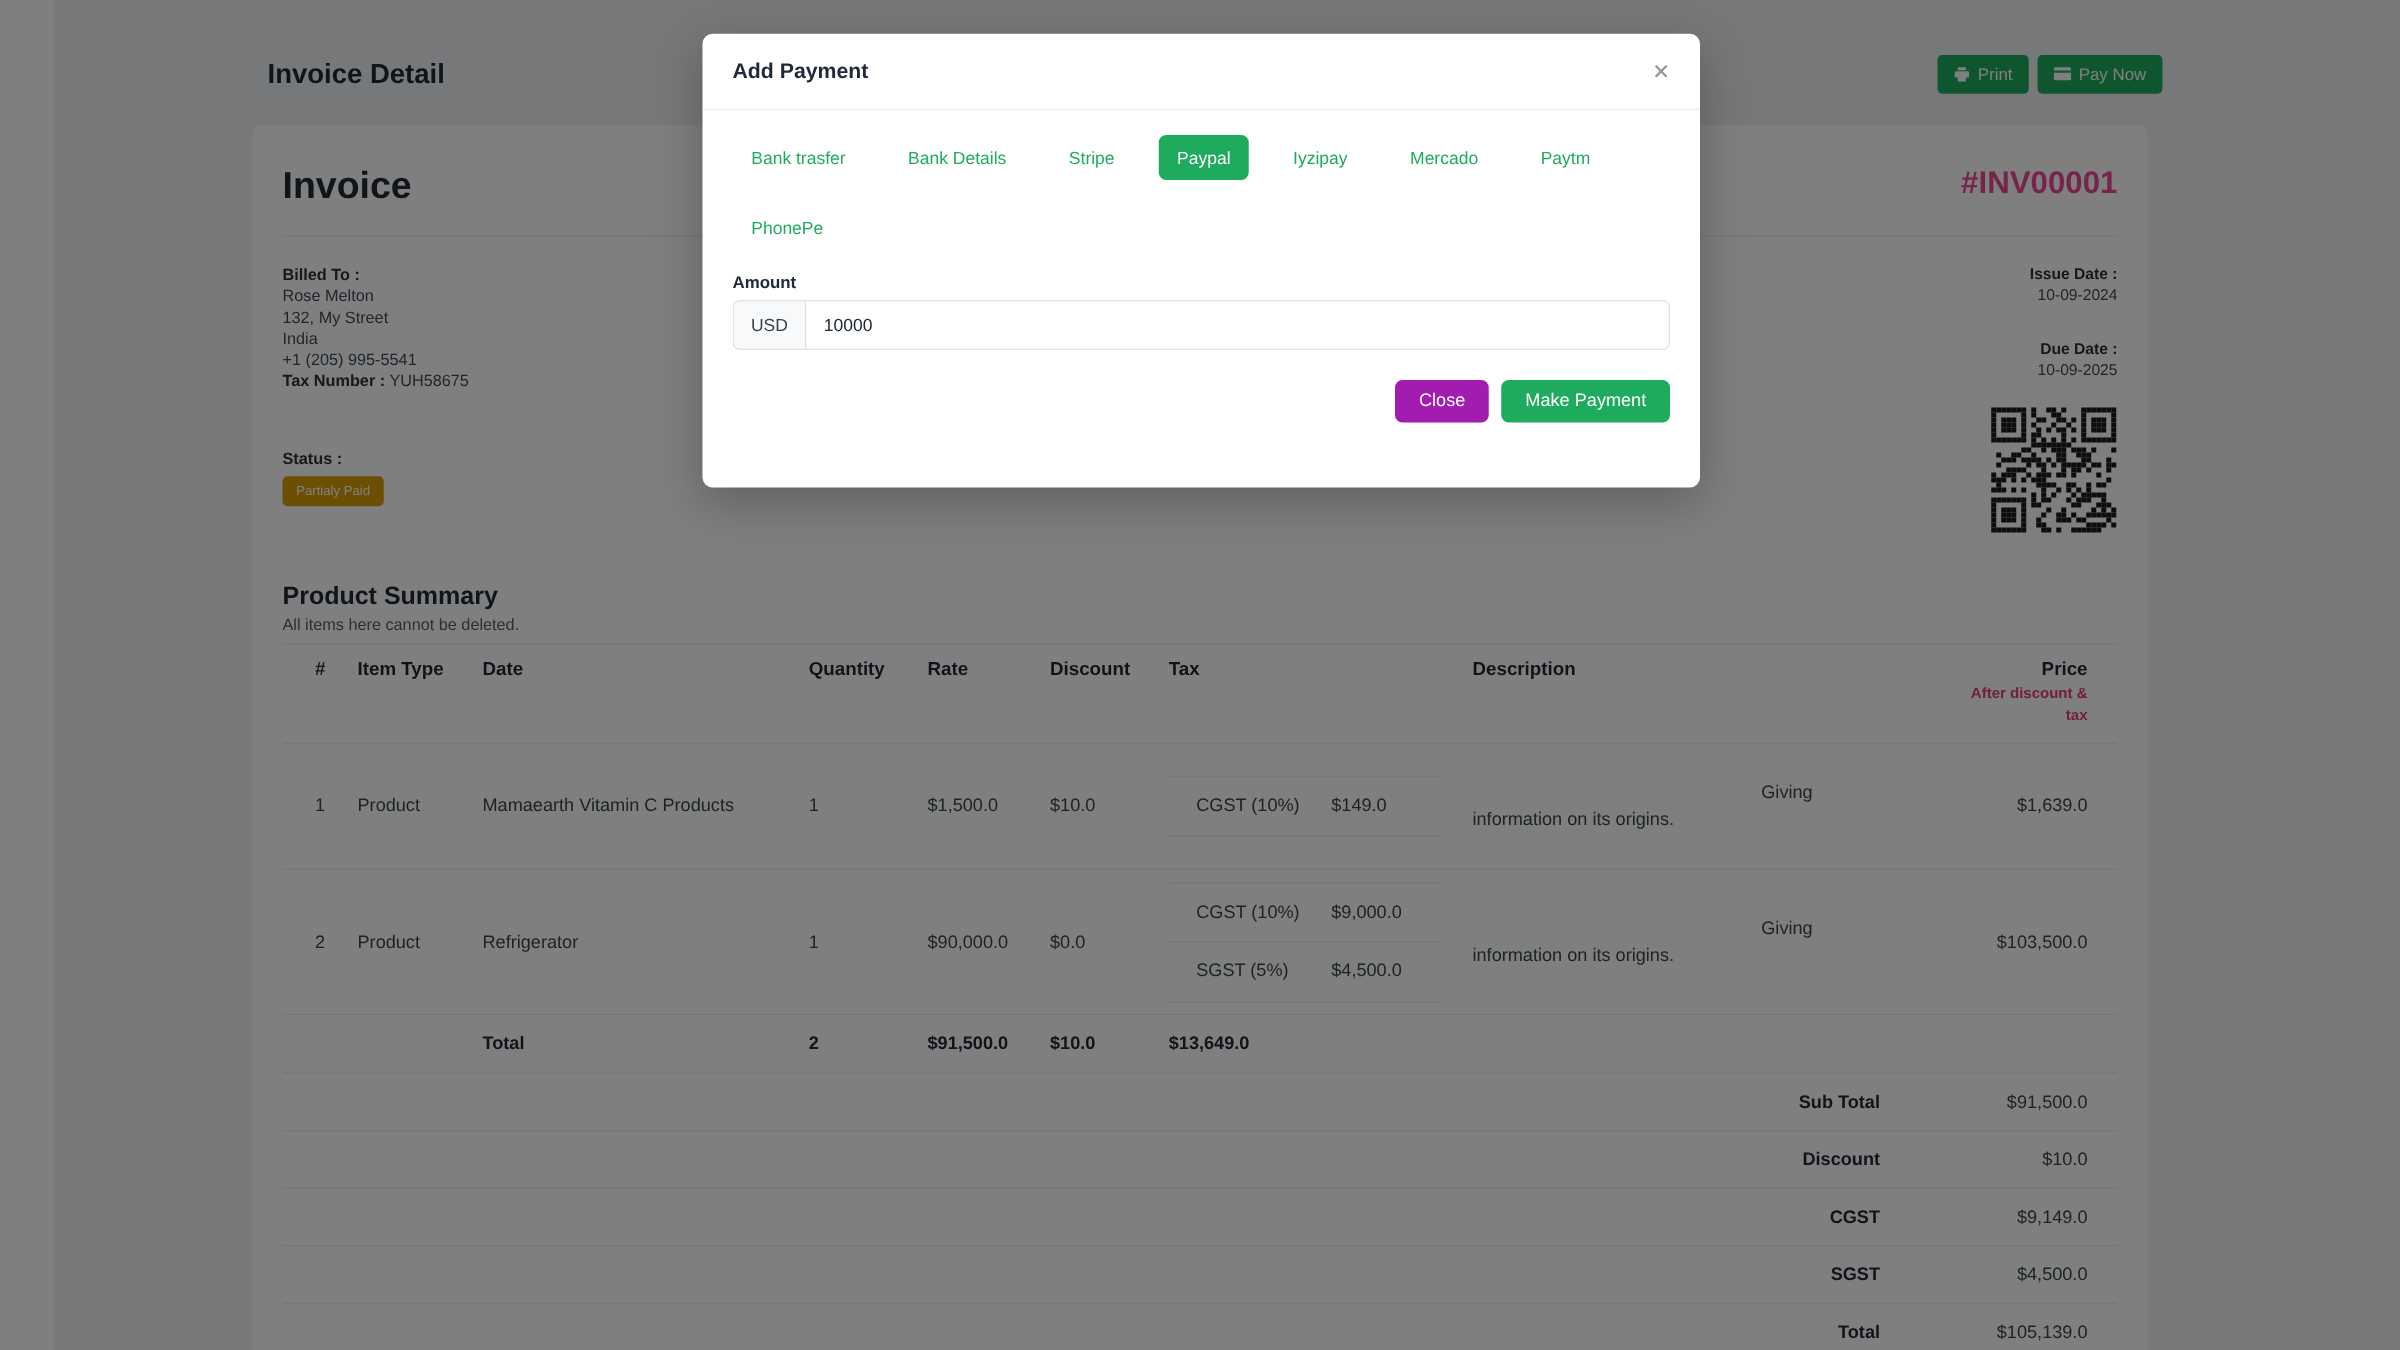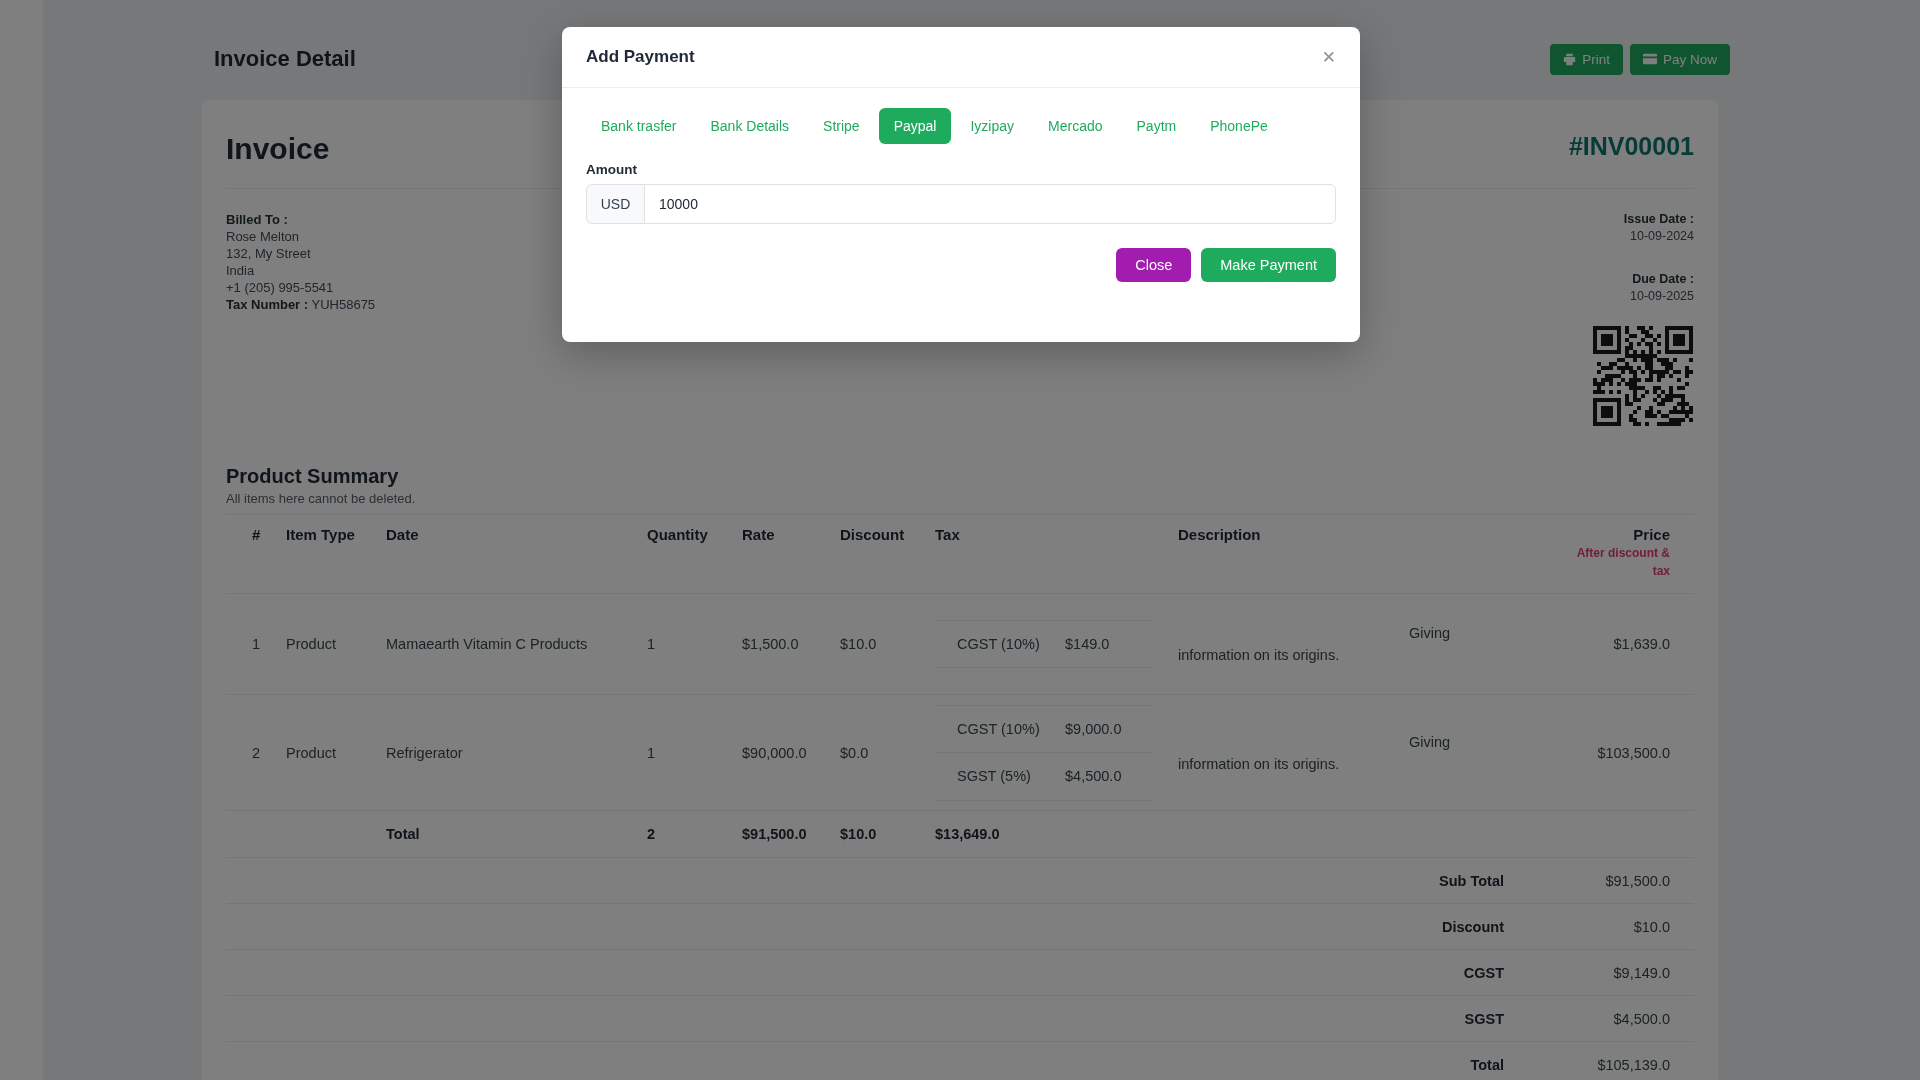--- a/index.html
+++ b/index.html
@@ -11,21 +11,21 @@
   .page-header { position:absolute; left:214px; top:36px; width:1516px; height:46px; display:flex; align-items:center; justify-content:space-between; z-index:1; }
   .page-title { font-size:22px; font-weight:700; color:#1e2936; }
   .header-actions { display:flex; gap:7px; }
   .btn-green { display:flex; align-items:center; gap:6px; background:#1fab5e; color:#fff; border:none; border-radius:4px; font-size:13.5px; font-family:inherit; padding:8px 13px; cursor:pointer; }
   .btn-green svg { display:block; }
 
   .card { position:absolute; left:202px; top:100px; width:1516px; height:1010px; background:#ffffff; border-radius:6px; padding:24px; z-index:1; }
 
   .inv-top { display:flex; justify-content:space-between; align-items:flex-start; padding:8px 0 22px 0; }
   .inv-heading { font-size:30px; font-weight:700; color:#212b36; }
-  .inv-number { font-size:25px; font-weight:700; color:#0f766e; }
+  .inv-number { font-size:25px; font-weight:700; color:#ec4899; }
   .hr { border-top:1px solid #e9ecf1; }
 
   .inv-info { display:flex; position:relative; margin-top:22px; }
   .info-col-left { width:500px; }
   .info-col-mid { width:560px; }
   .addr-line { font-size:13px; line-height:17px; color:#3f4d5a; }
   .addr-line b { color:#263238; font-weight:700; }
   .info-col-right { margin-left:auto; width:260px; text-align:right; }
   .dates { display:flex; justify-content:flex-end; gap:26px;flex-direction:column; }
   .date-block { font-size:12.5px; line-height:17px; color:#3f4d5a; text-align:right; }
@@ -72,21 +72,21 @@
   .sum-label { margin-left:auto; width:240px; text-align:right; font-weight:700; color:#212b36; }
   .sum-value { width:190px; text-align:right; padding-right:24px; color:#37474f; }
 
   
   .overlay { position:absolute; inset:0; background:rgba(0,0,0,0.5); z-index:50; }
   .modal { position:absolute; left:562px; top:27px; width:798px; min-height:315px; background:#fff; border-radius:8px; box-shadow:0 12px 40px rgba(0,0,0,.25); z-index:100; }
   .modal-header { display:flex; align-items:center; justify-content:space-between; padding:20px 24px; border-bottom:1px solid #e9ecf1; }
   .modal-title { font-size:17px; font-weight:700; color:#1f2937; }
   .modal-x { background:none; border:none; font-size:17px; color:#8a939b; cursor:pointer; font-family:inherit; line-height:1; }
   .modal-body { padding:20px 24px 24px 24px; }
-  .tabs { display:flex; align-items:center; gap:4px; flex-wrap:wrap; }
+  .tabs { display:flex; align-items:center; gap:20px; flex-wrap:wrap; }
   .tab { border:none; background:none; color:#1fab5e; font-size:14px; font-family:inherit; padding:10px 15px; border-radius:6px; cursor:pointer; }
   .tab.active { background:#1fab5e; color:#fff; }
   .amount-label { margin-top:18px; font-size:13.5px; font-weight:700; color:#1f2937; }
   .input-group { margin-top:7px; display:flex; height:40px; }
   .addon { width:58px; display:flex; align-items:center; justify-content:center; background:#f8f9fa; border:1px solid #dee2e6; border-right:none; border-radius:6px 0 0 6px; font-size:14px; color:#374151; }
   .amount-input { flex:1; border:1px solid #dee2e6; border-radius:0 6px 6px 0; font-size:14px; font-family:inherit; color:#212b36; padding:0 14px; outline:none; }
   .modal-footer { display:flex; justify-content:flex-end; gap:10px; margin-top:24px; padding-bottom:28px; }
   .btn-close { background:#a21caf; color:#fff; border:none; border-radius:6px; font-size:14.5px; font-family:inherit; padding:9px 19px; cursor:pointer; }
   .btn-submit { background:#1fab5e; color:#fff; border:none; border-radius:6px; font-size:14.5px; font-family:inherit; padding:9px 19px; cursor:pointer; }
 </style>
@@ -125,20 +125,24 @@
   <div class="hr"></div>
 
   <div class="inv-info">
     <div class="info-col-left">
       <div class="addr-line"><b>Billed To :</b></div>
       <div class="addr-line">Rose Melton</div>
       <div class="addr-line">132, My Street</div>
       <div class="addr-line">India</div>
       <div class="addr-line">+1 (205) 995-5541</div>
       <div class="addr-line"><b>Tax Number :</b> <span>YUH58675</span></div>
+      <div class="status-block">
+        <div class="status-label">Status :</div>
+        <span class="status-badge">Partialy Paid</span>
+      </div>
     </div>
     <div class="info-col-mid">
       <div class="mid-visible">
         <div class="addr-line">+1 (823) 141-4021</div>
         <div class="addr-line"><b>Tax Number :</b> <span>YUH58675</span></div>
       </div>
     </div>
     <div class="info-col-right">
       <div class="dates">
         <div class="date-block">

